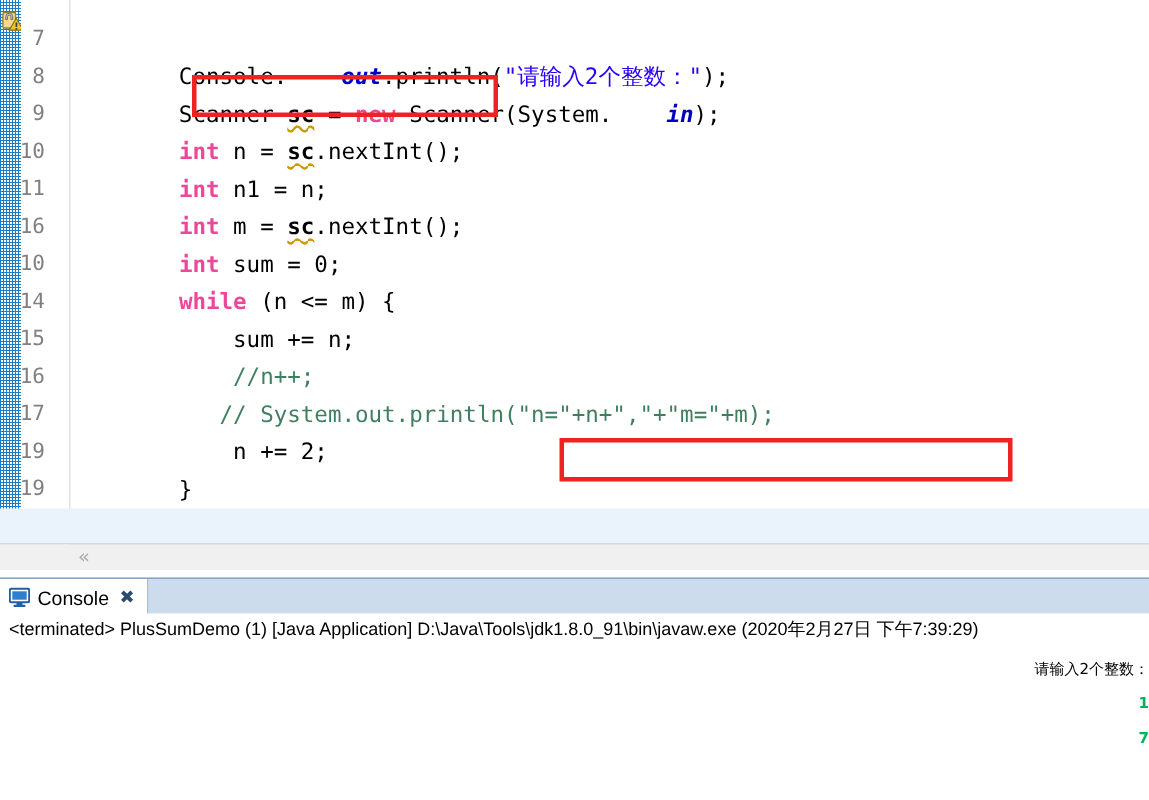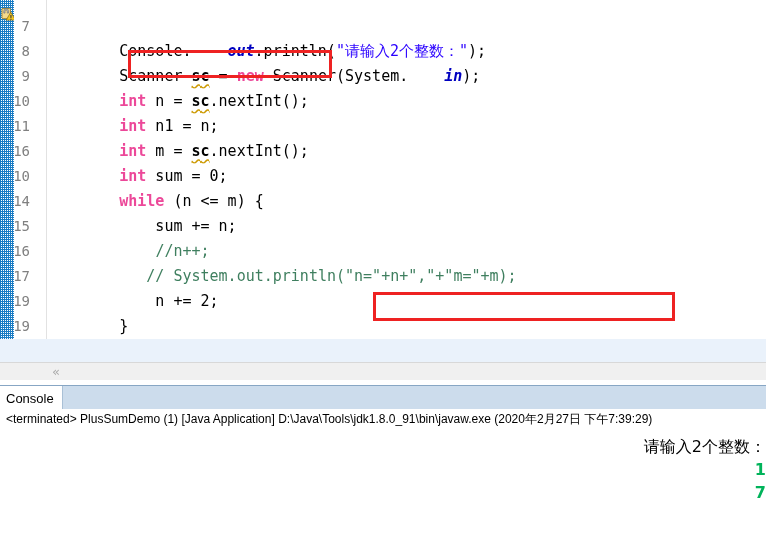--- a/index.html
+++ b/index.html
@@ -178,21 +178,20 @@
     position: absolute;
     left: 0; top: 0;
     height: 24px;
     padding: 0 8px 0 6px;
     background: #ffffff;
     border-right: 1px solid #a9c0d6;
     display: flex;
     align-items: center;
     gap: 5px;
     box-sizing: border-box;
-    flex-direction: column;
   }
   .tab-label {
     font-family: "Liberation Sans", sans-serif;
     font-size: 13px;
     color: #000000;
   }
   .tab-close {
     font-family: "DejaVu Sans", sans-serif;
     font-size: 12px;
     color: #2b4a6e;
@@ -217,21 +216,21 @@
     white-space: pre;
   }
   .console-out {
     position: absolute;
     left: 2px;
     top: 26px;
     width: 760px;
   }
   .cline {
     font-family: "DejaVu Sans", sans-serif;
-    font-size: 16px;
+    font-size: 10px;
     line-height: 23px;
     color: #000000;
     white-space: pre;
     height: 23px;
   }
   .cline.inp { color: #00b35a; font-weight: bold; }
 </style>
 </head>
 <body>
 

